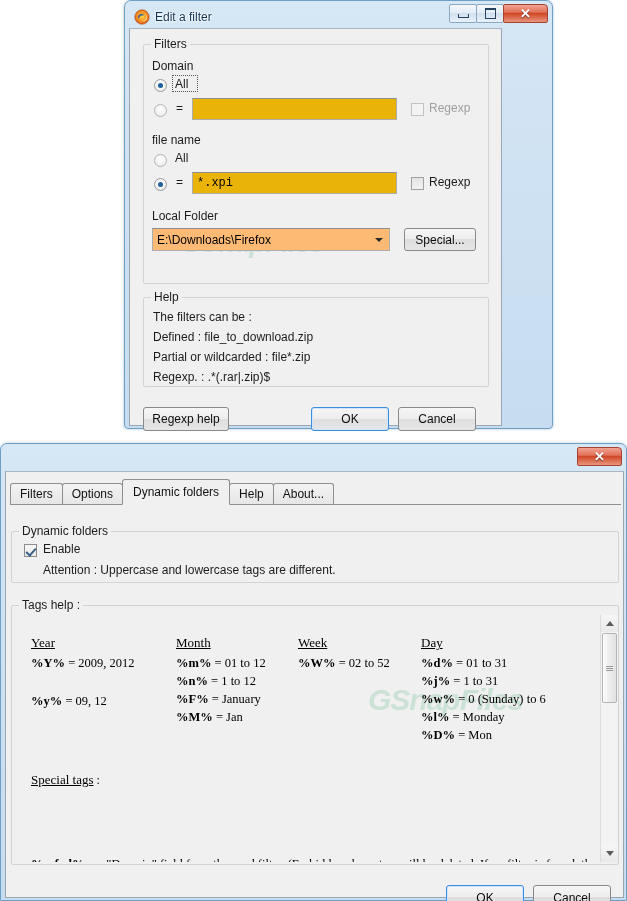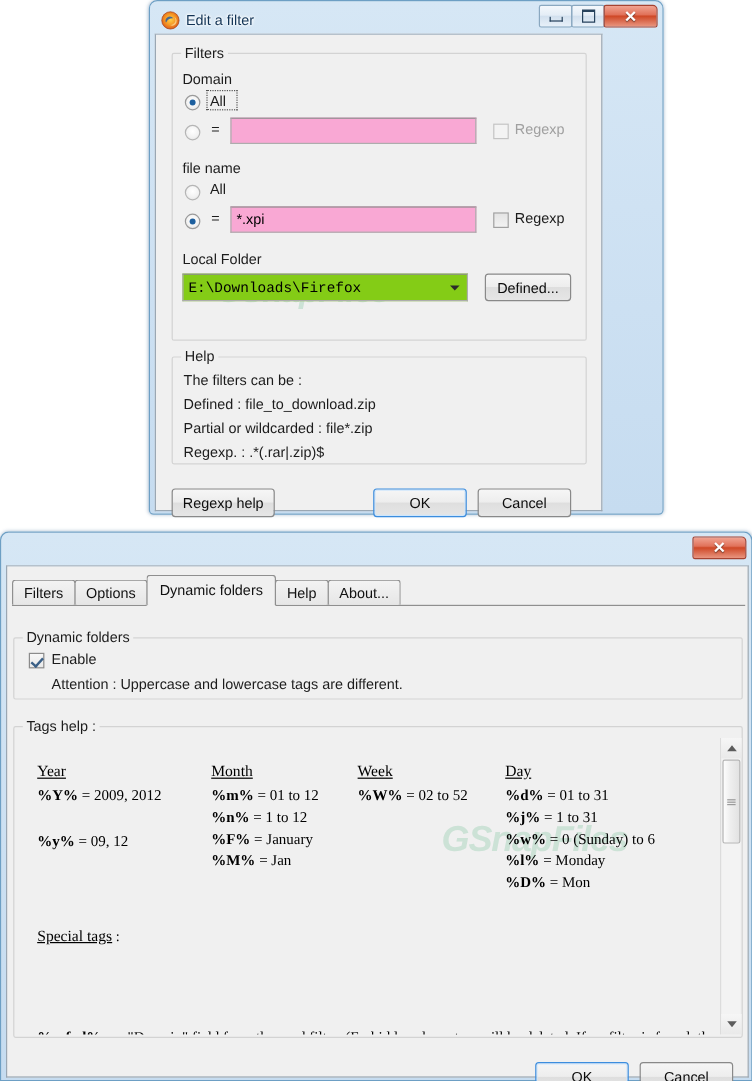--- a/index.html
+++ b/index.html
@@ -132,38 +132,38 @@
     border: solid #3a5f86;
     border-width: 0 2px 2px 0;
     transform: rotate(42deg);
   }
   .checkbox.sunk {
     background: linear-gradient(to bottom,#e4e4e4,#f2f2f2);
     border-color: #a0a0a0;
   }
   .txtbox {
     position: absolute;
-    background: #f9a8d4;
+    background: #eab308;
     border: 1px solid #adadad;
     border-top-color: #8e8e8e;
     font-size: 12px;
     color: #000;
     padding: 0 4px;
     display: flex; align-items: center;
     outline: none;
-    font-family: Liberation Sans, sans-serif;
+    font-family: Liberation Mono, monospace;
   }
   .combo {
     position: absolute;
-    background: #84cc16;
+    background: #fdba74;
     border: 1px solid #adadad;
     border-top-color: #8e8e8e;
     font-size: 12px; color: #000;
     padding: 0 18px 0 4px;
-    display: flex; align-items: center; font-family: Liberation Mono, monospace;
+    display: flex; align-items: center;
   }
   .combo .arrow {
     position: absolute; right: 6px; top: 50%;
     margin-top: -2px;
     width: 0; height: 0;
     border-left: 4px solid transparent;
     border-right: 4px solid transparent;
     border-top: 4px solid #2b2b2b;
   }
   .btn {
@@ -334,21 +334,21 @@
     <div class="lbl" style="left:46px; top:146px;">=</div>
     <div class="txtbox" style="left:62px; top:143px; width:205px; height:22px;">*.xpi</div>
     <div class="checkbox sunk" style="left:281px; top:148px;"></div>
     <div class="lbl" style="left:299px; top:146px;">Regexp</div>
 
     <div class="lbl" style="left:22px; top:180px;">Local Folder</div>
     <div class="combo" style="left:22px; top:199px; width:238px; height:23px;">
       <span>E:\Downloads\Firefox</span>
       <span class="arrow"></span>
     </div>
-    <div class="btn" style="left:274px; top:199px; width:72px; height:23px;">Defined...</div>
+    <div class="btn" style="left:274px; top:199px; width:72px; height:23px;">Special...</div>
 
     <div class="group" style="left:13px; top:268px; width:346px; height:90px;">
       <div class="legend">Help</div>
     </div>
     <div class="lbl" style="left:23px; top:281px;">The filters can be :</div>
     <div class="lbl" style="left:23px; top:301px;">Defined : file_to_download.zip</div>
     <div class="lbl" style="left:23px; top:321px;">Partial or wildcarded : file*.zip</div>
     <div class="lbl" style="left:23px; top:341px;">Regexp. : .*(.rar|.zip)$</div>
 
     <div class="btn" style="left:13px; top:378px; width:86px; height:24px;">Regexp help</div>

